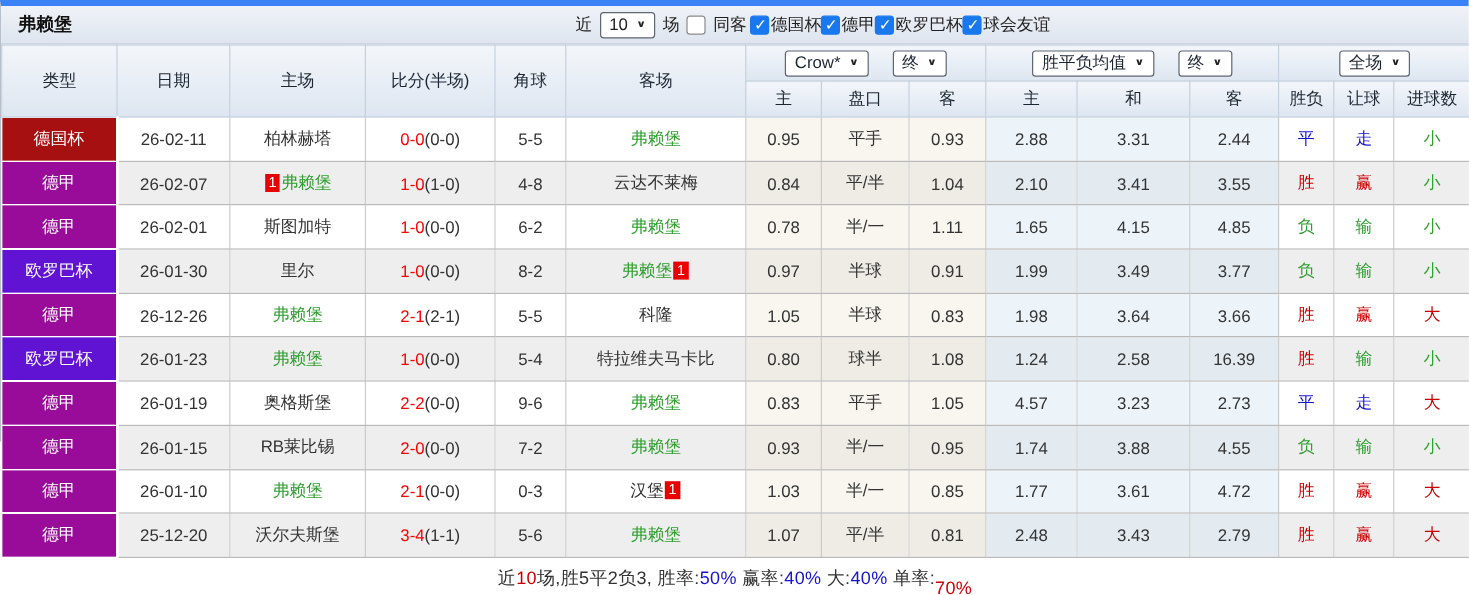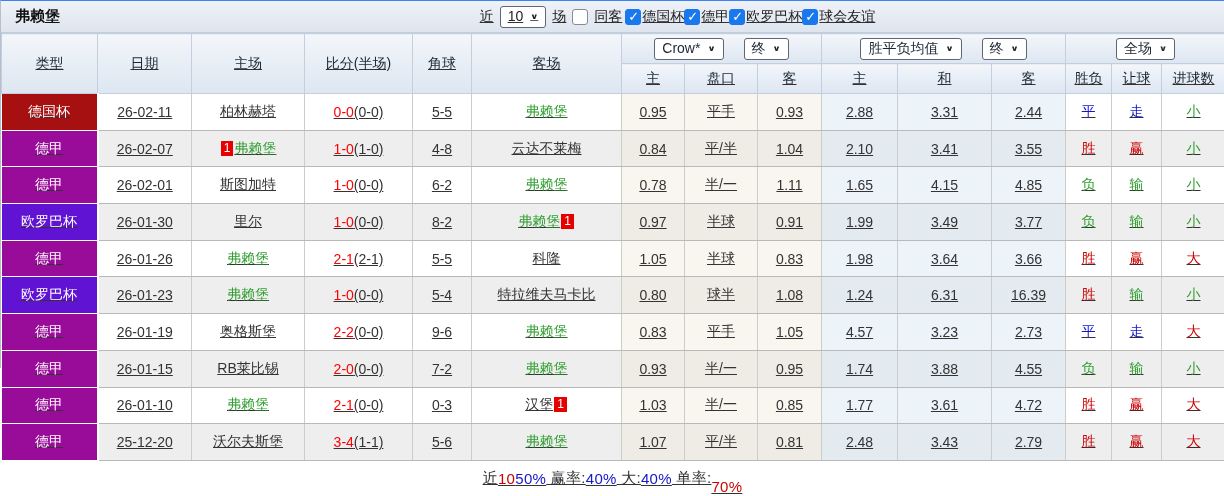--- a/index.html
+++ b/index.html
@@ -2,21 +2,21 @@
 <html><head>
 <meta charset="utf-8">
 <style>
   * { box-sizing: border-box; }
   html,body { margin:0; padding:0; background:#fff; }
   body {
     width:1224px; height:496px;
     font-family:"Liberation Sans","DejaVu Sans",sans-serif;
     font-size:14px; color:#333; overflow:hidden;
   }
-  .app { width:1224px; height:368px; border-top:1px solid #3b82f6; border-left:1px solid #b7bfca;text-decoration:underline; }
+  .app { width:1224px; height:368px; border-top:5px solid #3b82f6; border-left:1px solid #b7bfca; }
 
   
   .topbar {
     height:32px; position:relative; display:flex; align-items:center;
     background:linear-gradient(#eff2f7,#dee5ef);
     border-bottom:1px solid #c2cddc;
   }
   .topbar .title { position:absolute; left:14px; font-weight:bold; font-size:15px; color:#111; }
   .controls { margin:0 auto; padding-left:130px; display:flex; align-items:center; gap:3px; font-size:14px; color:#222; white-space:nowrap; }
 
@@ -238,21 +238,21 @@
       <td class="crow">0.91</td>
       <td class="mean">1.99</td>
       <td class="mean">3.49</td>
       <td class="mean">3.77</td>
       <td class="c-green">负</td>
       <td class="c-green">输</td>
       <td class="c-green">小</td>
     </tr>
         <tr>
       <td class="type-cell" style="background: rgb(153, 11, 153);">德甲</td>
-      <td>26-01-26</td>
+      <td>26-12-26</td>
       <td><span class="c-green">弗赖堡</span></td>
       <td><span class="score-ft">2-1</span><span class="score-ht">(2-1)</span></td>
       <td>5-5</td>
       <td><span class="c-black">科隆</span></td>
       <td class="crow">1.05</td>
       <td class="crow">半球</td>
       <td class="crow">0.83</td>
       <td class="mean">1.98</td>
       <td class="mean">3.64</td>
       <td class="mean">3.66</td>
@@ -264,21 +264,21 @@
       <td class="type-cell" style="background: rgb(96, 19, 211);">欧罗巴杯</td>
       <td>26-01-23</td>
       <td><span class="c-green">弗赖堡</span></td>
       <td><span class="score-ft">1-0</span><span class="score-ht">(0-0)</span></td>
       <td>5-4</td>
       <td><span class="c-black">特拉维夫马卡比</span></td>
       <td class="crow">0.80</td>
       <td class="crow">球半</td>
       <td class="crow">1.08</td>
       <td class="mean">1.24</td>
-      <td class="mean">6.31</td>
+      <td class="mean">2.58</td>
       <td class="mean">16.39</td>
       <td class="c-red">胜</td>
       <td class="c-green">输</td>
       <td class="c-green">小</td>
     </tr>
         <tr>
       <td class="type-cell" style="background: rgb(153, 11, 153);">德甲</td>
       <td>26-01-19</td>
       <td><span class="c-black">奥格斯堡</span></td>
       <td><span class="score-ft">2-2</span><span class="score-ht">(0-0)</span></td>
@@ -344,20 +344,21 @@
       <td class="c-red">胜</td>
       <td class="c-red">赢</td>
       <td class="c-red">大</td>
     </tr>
       </tbody>
   </table>
 
   <div class="footer">
       <span class="c-black" style="white-space: pre;">近</span>
       <span class="c-red" style="white-space: pre;">10</span>
+      <span class="c-black" style="white-space: pre;">场,胜5平2负3, 胜率:</span>
       <span class="c-blue" style="white-space: pre;">50%</span>
       <span class="c-black" style="white-space: pre;"> 赢率:</span>
       <span class="c-blue" style="white-space: pre;">40%</span>
       <span class="c-black" style="white-space: pre;"> 大:</span>
       <span class="c-blue" style="white-space: pre;">40%</span>
       <span class="c-black" style="white-space: pre;"> 单率:</span>
       <span class="c-red" style="white-space: pre; margin-top: 16px;">70%</span>
     </div>
 
 </div>

